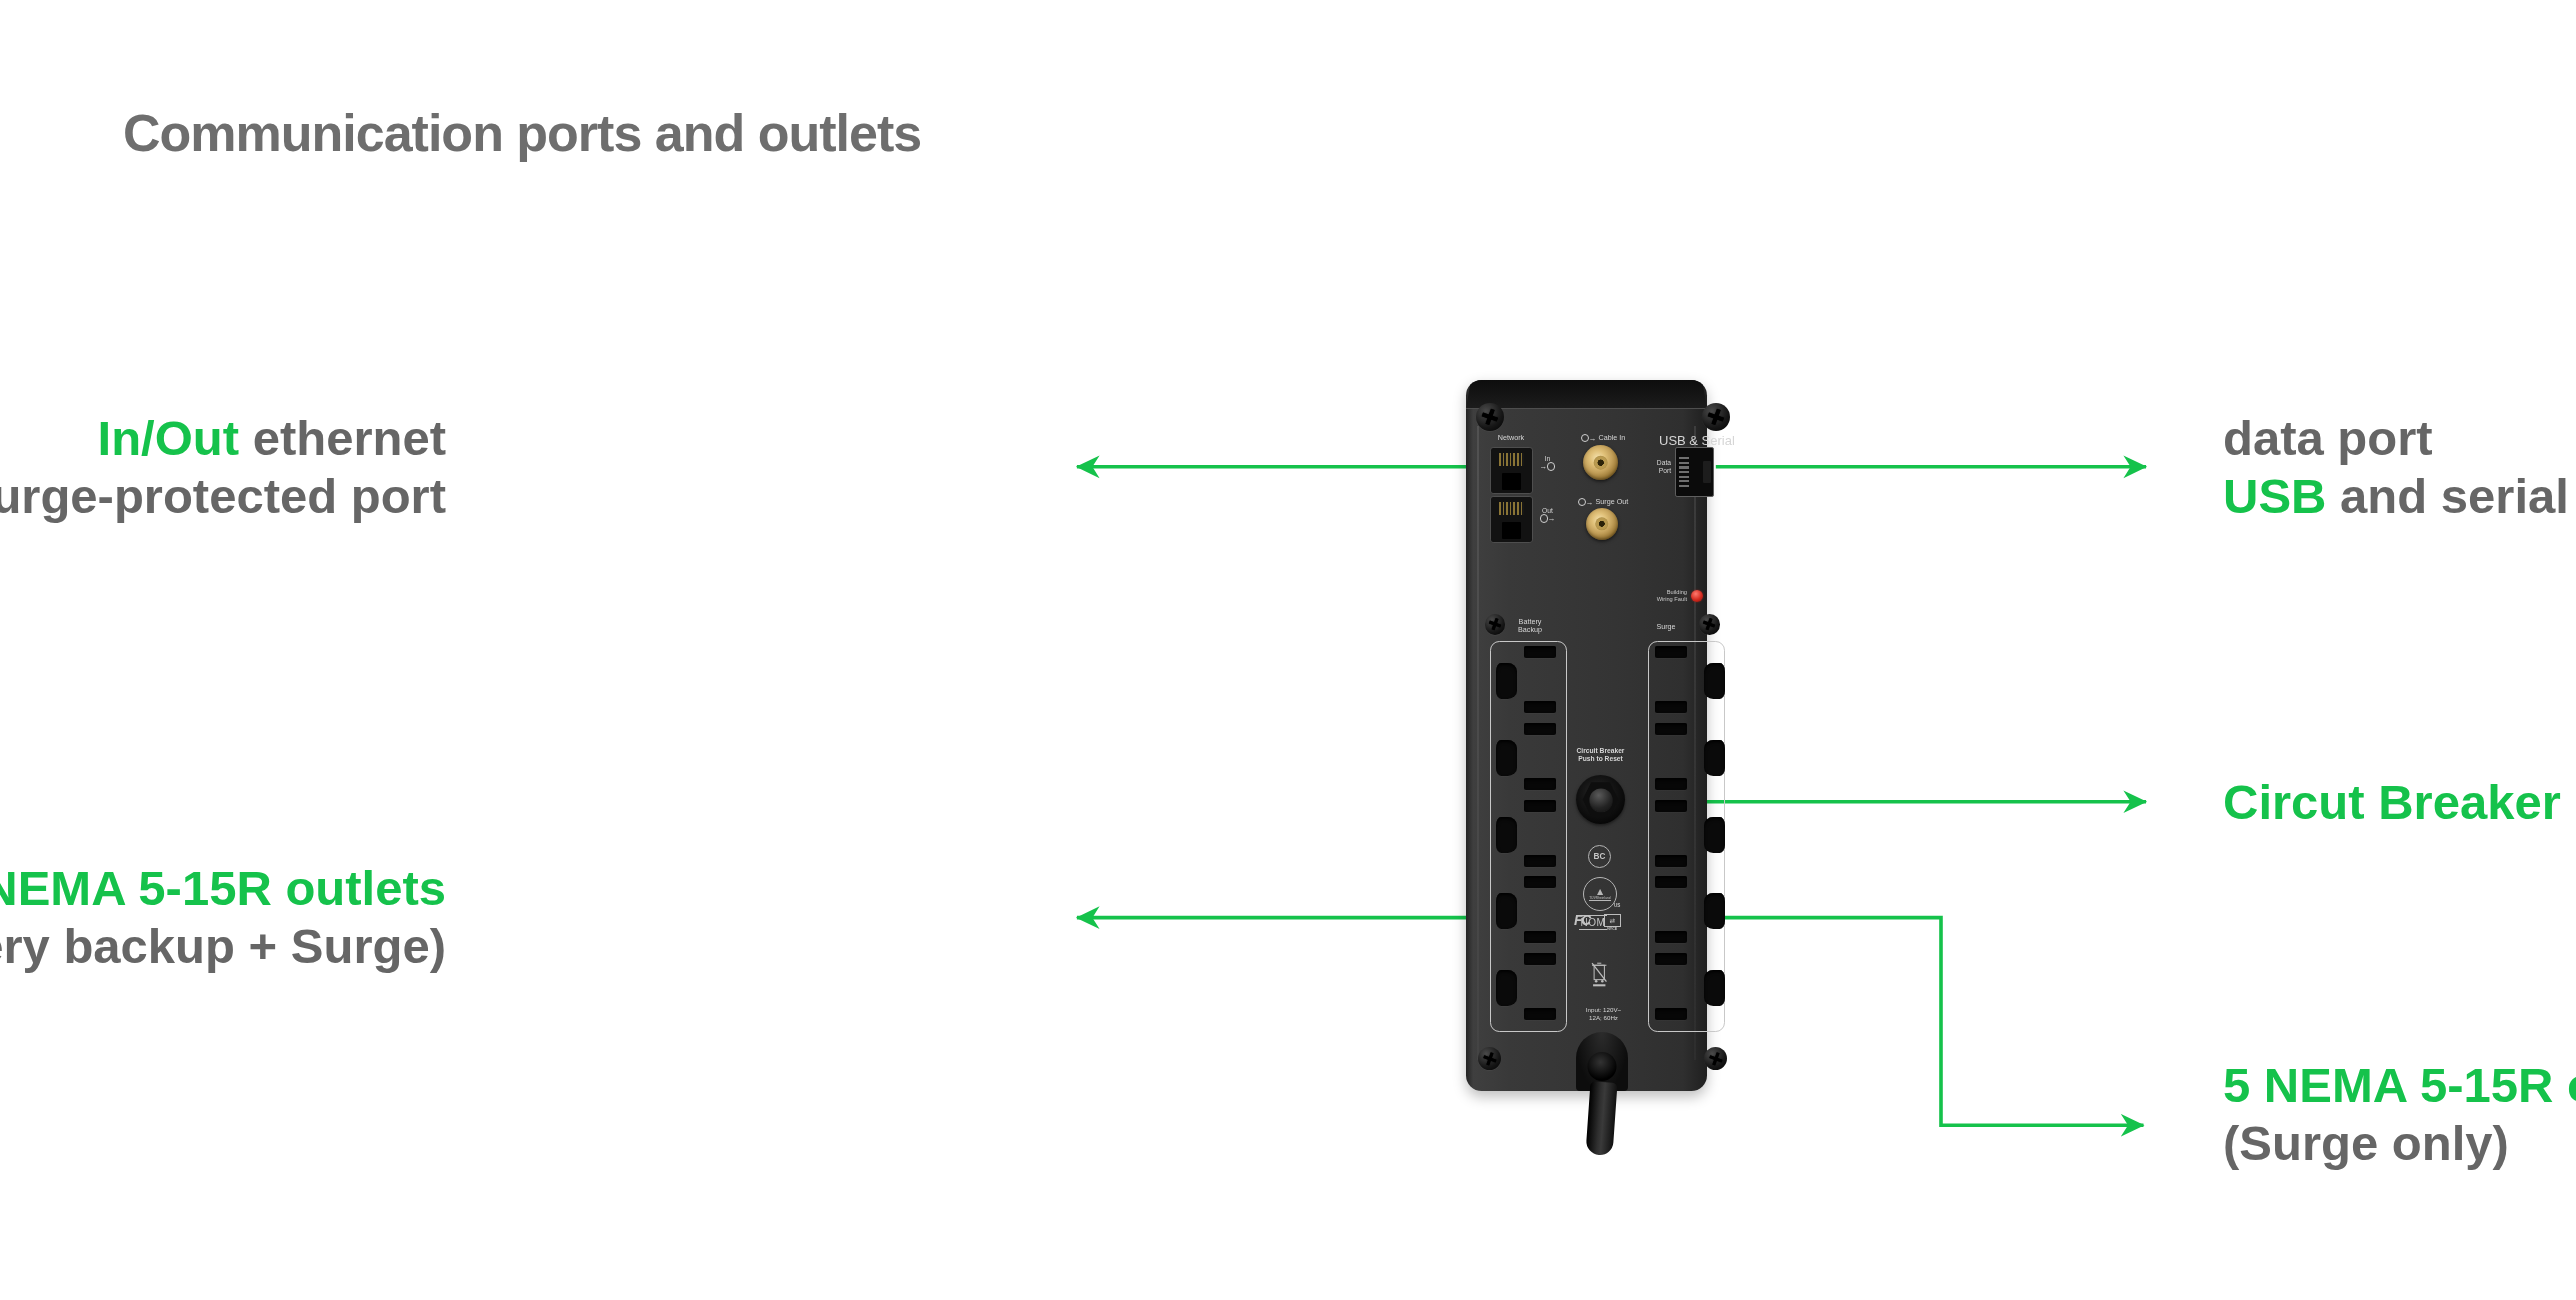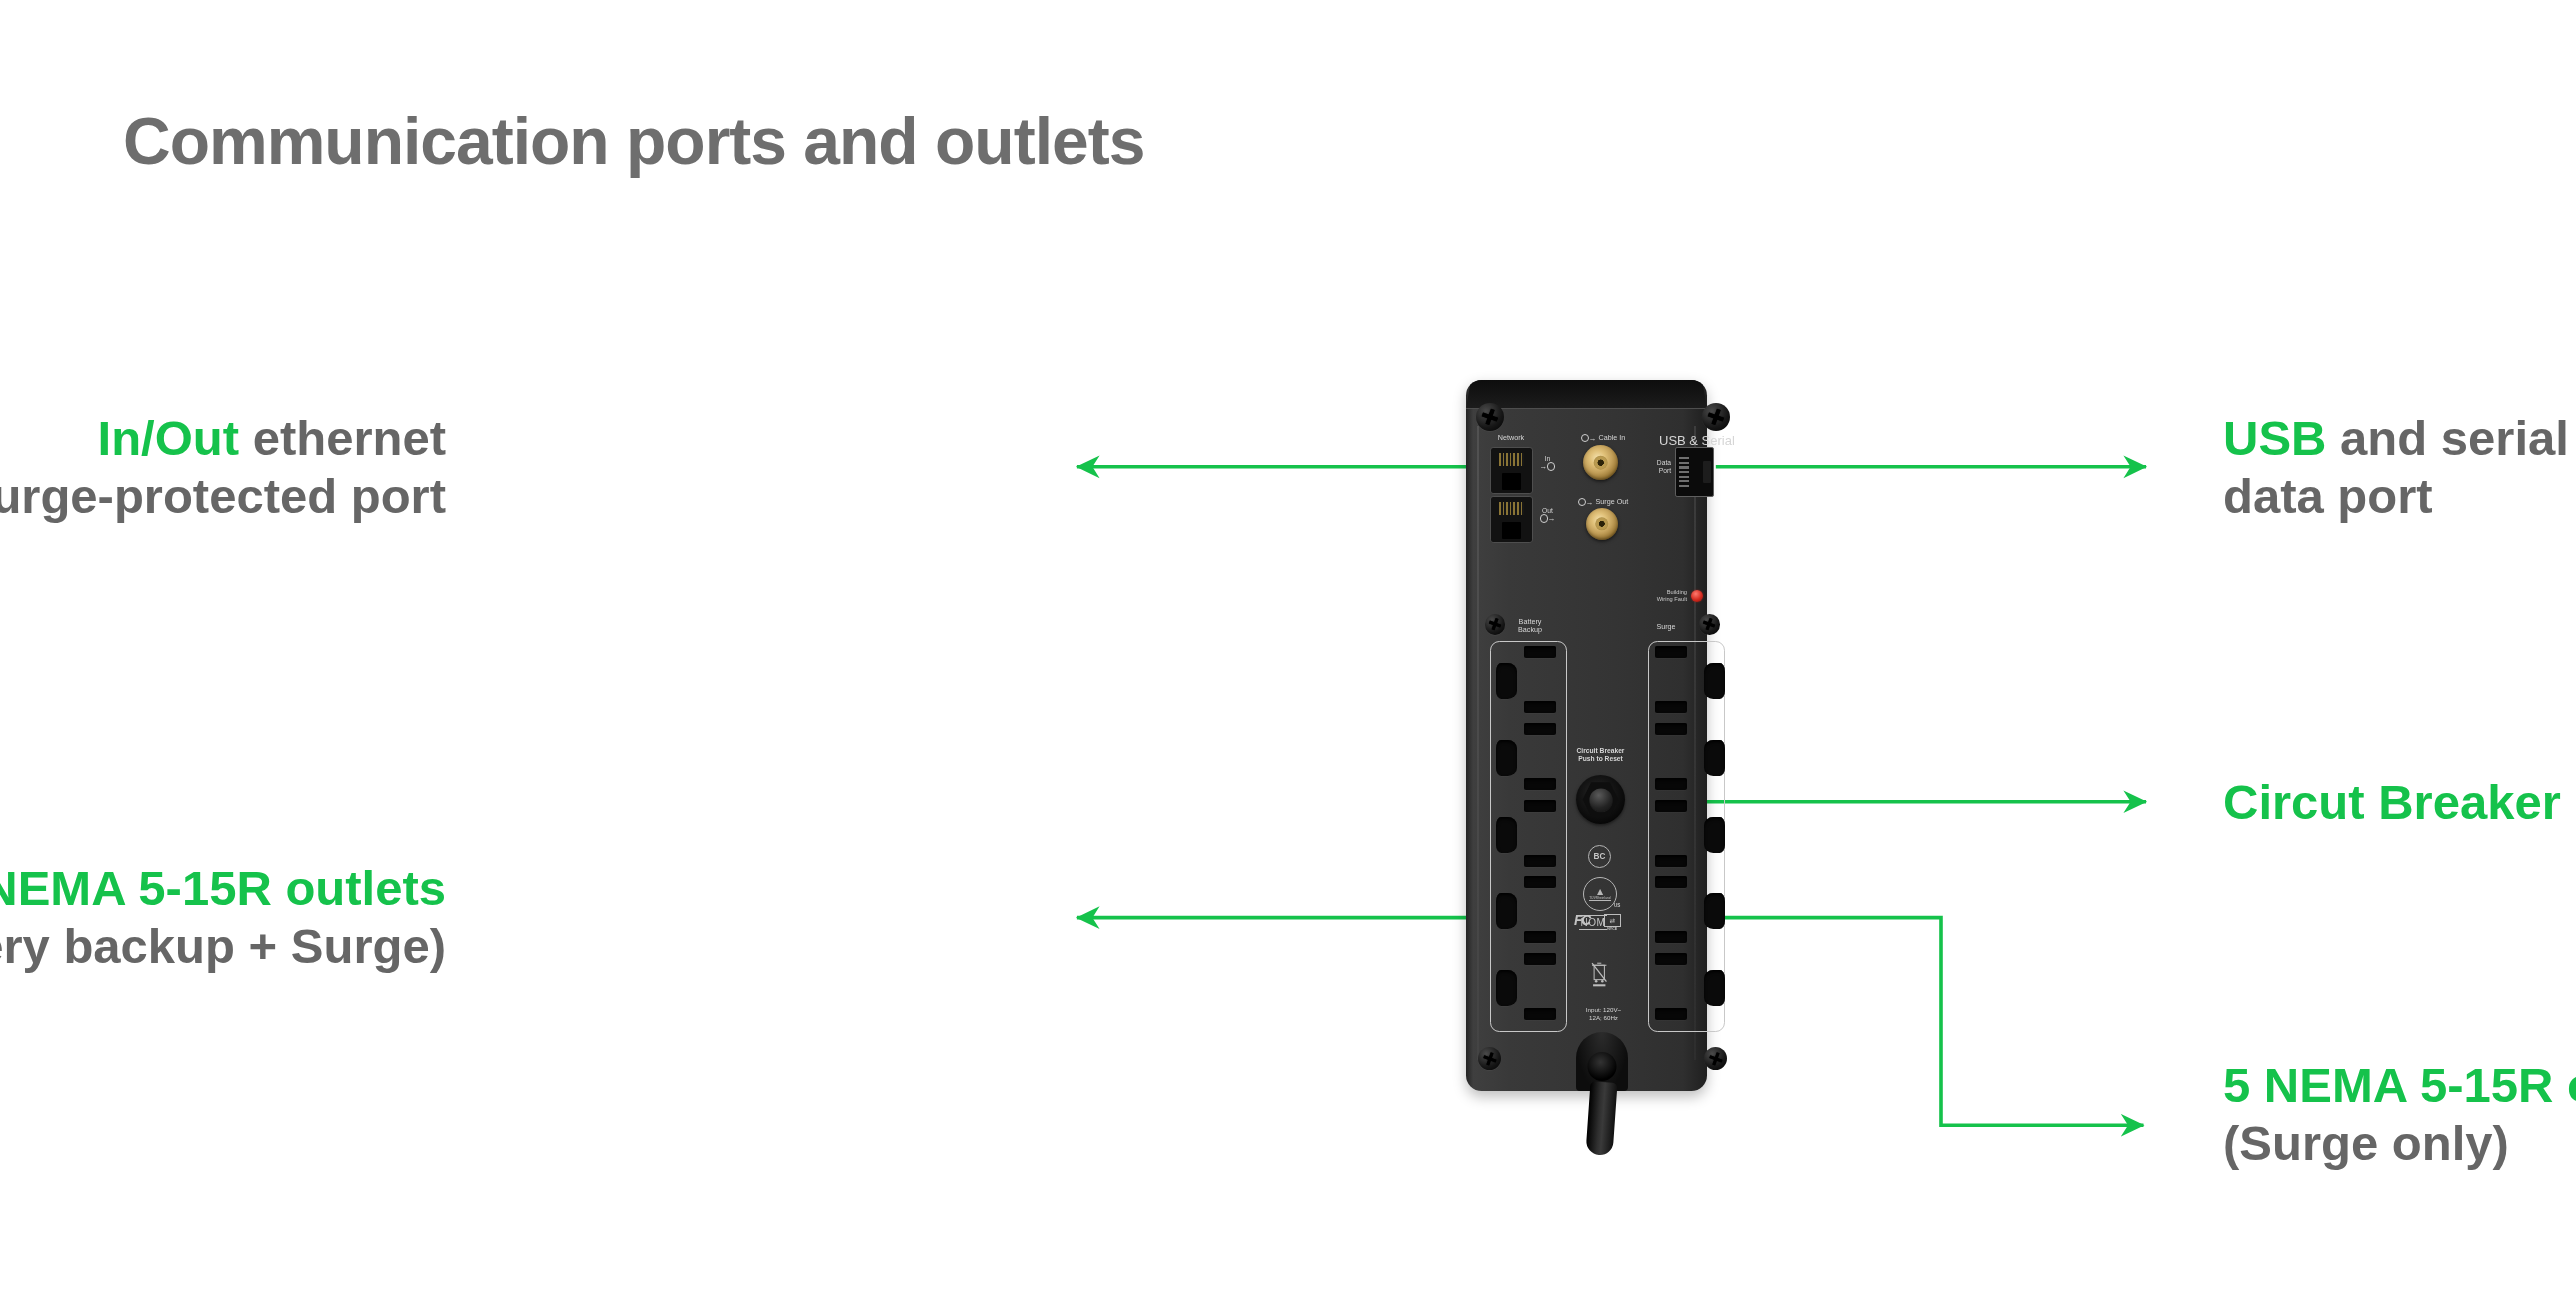--- a/index.html
+++ b/index.html
@@ -6,21 +6,21 @@
     --green:#15c24b; --gray:#666666; --title-gray:#6e6e6e;
     --led-red:#d22b20; --gold:#c9a35a; --device-label:#d6d6d6;
     --outlet-border:#c8c8c8;
   }
   *{margin:0;padding:0;box-sizing:border-box}
   html,body{width:3156px;height:1301px;background:#ffffff;overflow:hidden;
     font-family:"Liberation Sans","DejaVu Sans",sans-serif;}
   .abs{position:absolute}
 
   
-  #title{left:123px;top:103px;font-size:66px;font-weight:700;color:var(--title-gray);letter-spacing:-1px}
+  #title{left:123px;top:103px;font-size:52px;font-weight:700;color:var(--title-gray);letter-spacing:-1px}
 
   
   .callout{font-size:49px;font-weight:700;line-height:58px;color:var(--gray);white-space:nowrap}
   .callout .hl{color:var(--green)}
   .align-r{text-align:right}
   #callout-ethernet{right:2130px;top:409px}   
   #callout-usb{left:2223px;top:409px}
   #callout-breaker{left:2223px;top:773px;color:var(--green)}
   #callout-battery{right:2130px;top:859px}
   #callout-surge{left:2223px;top:1056px}
@@ -126,22 +126,22 @@
   <line x1="2917" y1="1781" x2="2090" y2="1781" style="stroke:var(--green)" stroke-width="7" marker-end="url(#ah)"></line>
   <path d="M3300 1781 H3767 V2184 H4160" fill="none" style="stroke:var(--green)" stroke-width="7" marker-end="url(#ah)"></path>
 </svg>
 
 <div id="callout-ethernet" class="abs callout align-r">
   <div><span class="hl">In/Out</span><span> ethernet</span></div>
   <div>surge-protected port</div>
 </div>
 
 <div id="callout-usb" class="abs callout">
+  <div>data port</div>
   <div><span class="hl">USB</span><span> and serial</span></div>
-  <div>data port</div>
 </div>
 
 <div id="callout-breaker" class="abs callout">Circut Breaker</div>
 
 <div id="callout-battery" class="abs callout align-r">
   <div class="line1-green">5 NEMA 5-15R outlets</div>
   <div>(Battery backup + Surge)</div>
 </div>
 
 <div id="callout-surge" class="abs callout">

